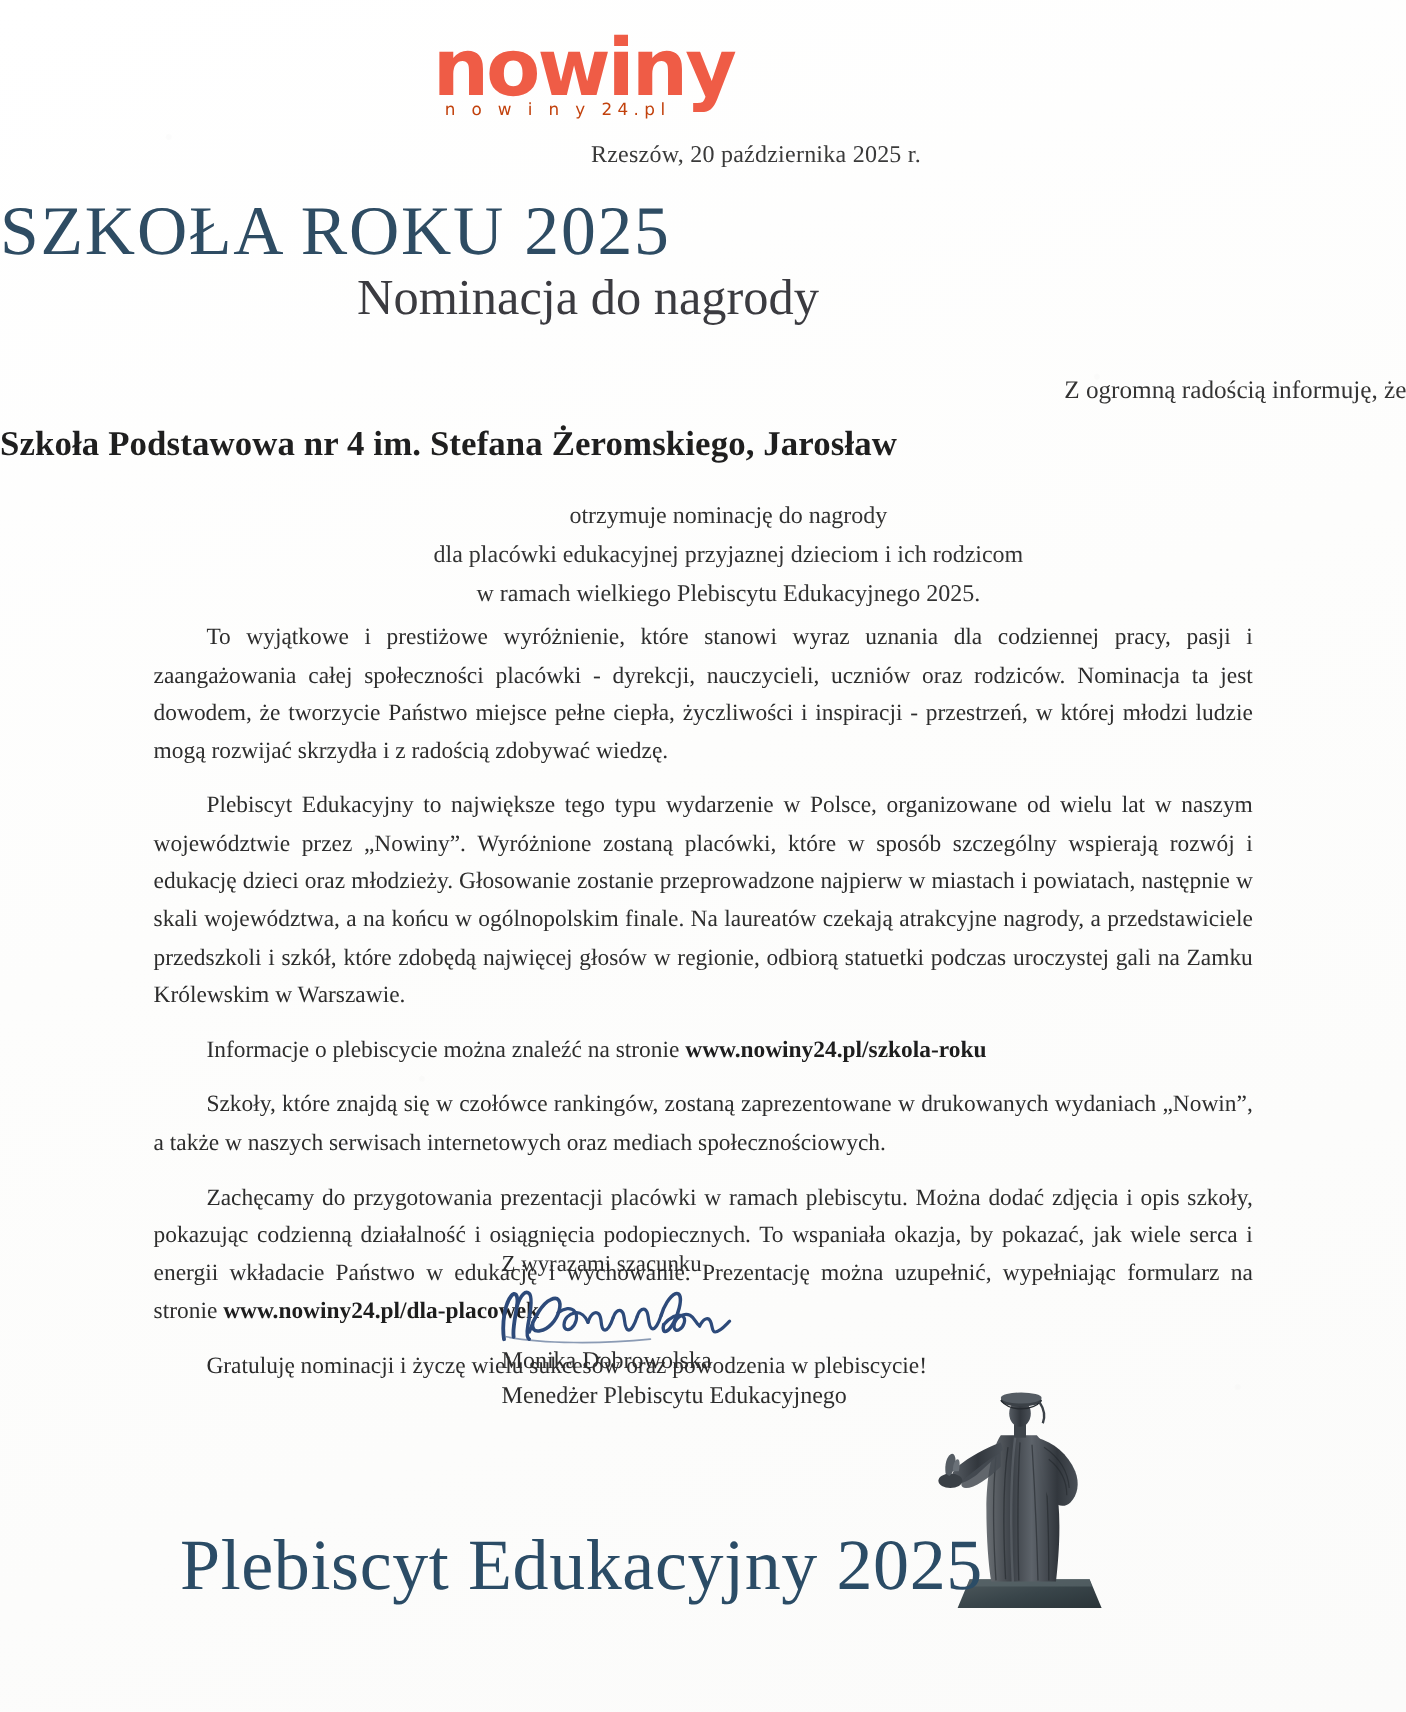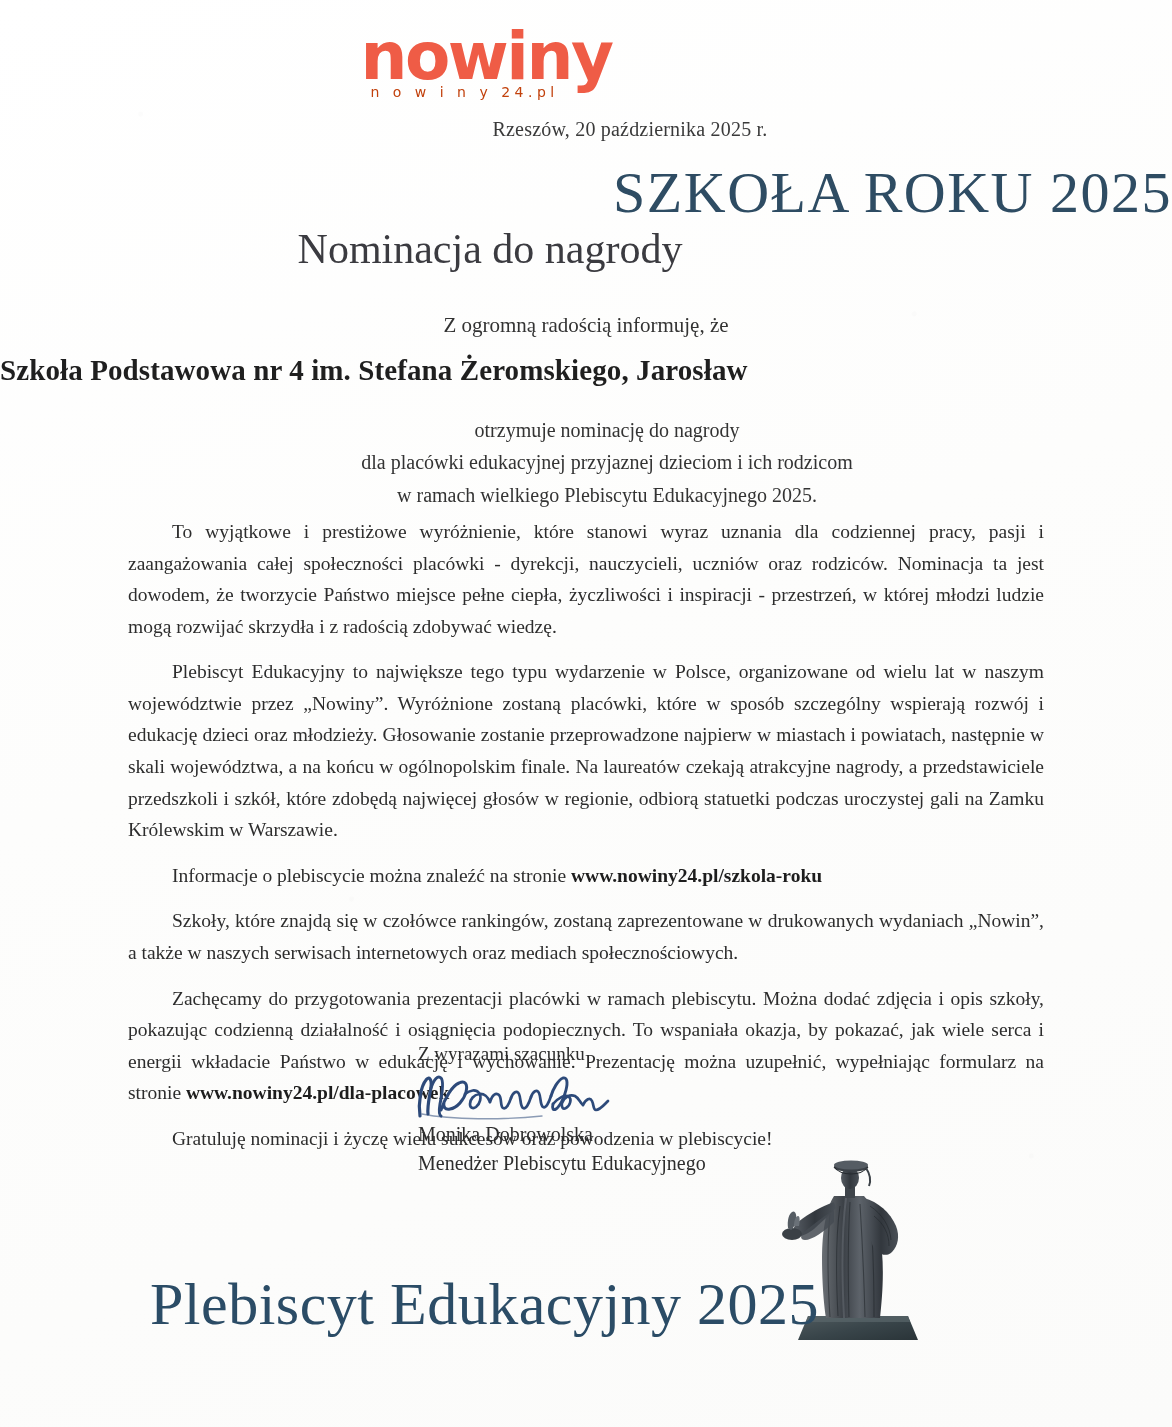--- a/index.html
+++ b/index.html
@@ -82,21 +82,21 @@
     letter-spacing: 0.2px;
     margin-left: 44px;
   }
 
   
   .headline {
     position: absolute;
     top: 160px;
     left: 0;
     width: 1172px;
-    text-align: right;
+    text-align: left;
     font-size: 58px;
     letter-spacing: 1.5px;
     color: #2e4c63;
     font-weight: 400;
     line-height: 1.15;
   }
   .subheadline {
     position: absolute;
     top: 224px;
     left: 0;
@@ -107,21 +107,21 @@
     font-weight: 400;
     line-height: 1.2;
   }
 
   
   .intro-line {
     position: absolute;
     top: 313px;
     left: 0;
     width: 1172px;
-    text-align: center;
+    text-align: right;
     font-size: 21px;
     color: #333;
   }
   .school-name {
     position: absolute;
     top: 354px;
     left: 0;
     width: 1172px;
     text-align: left;
     font-size: 29px;

